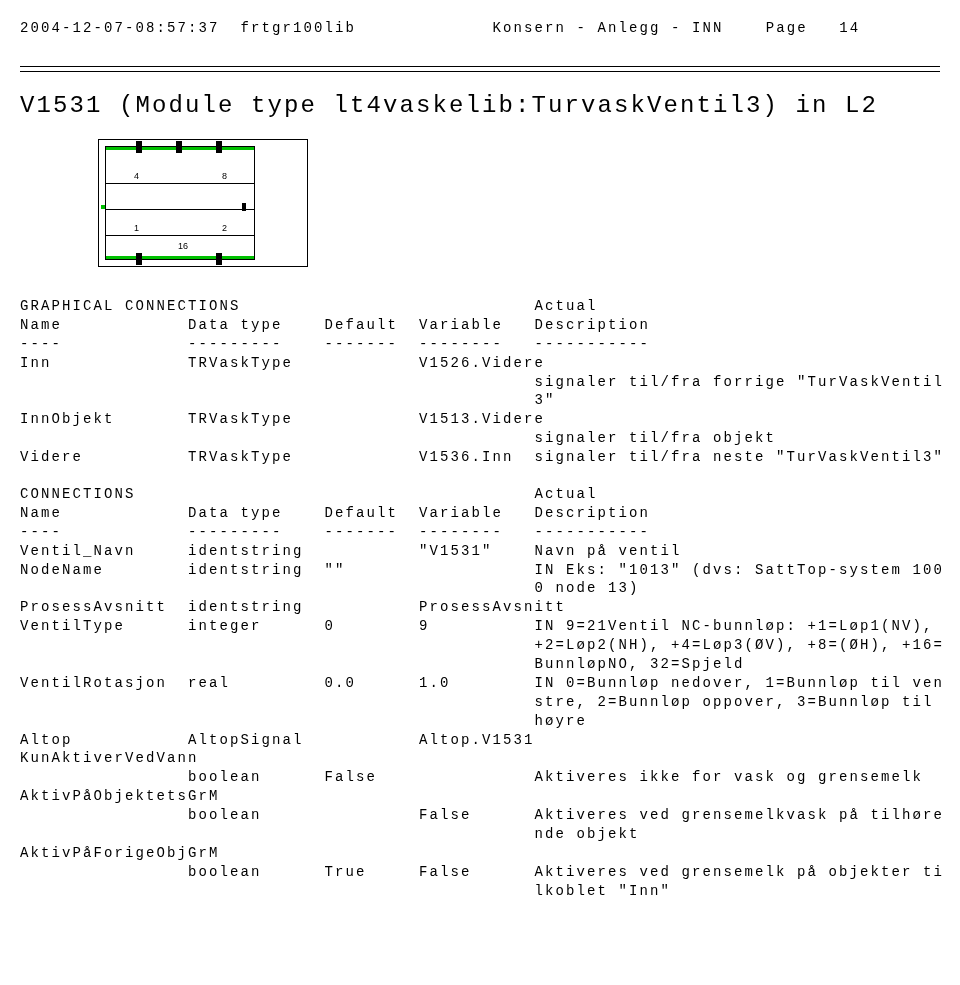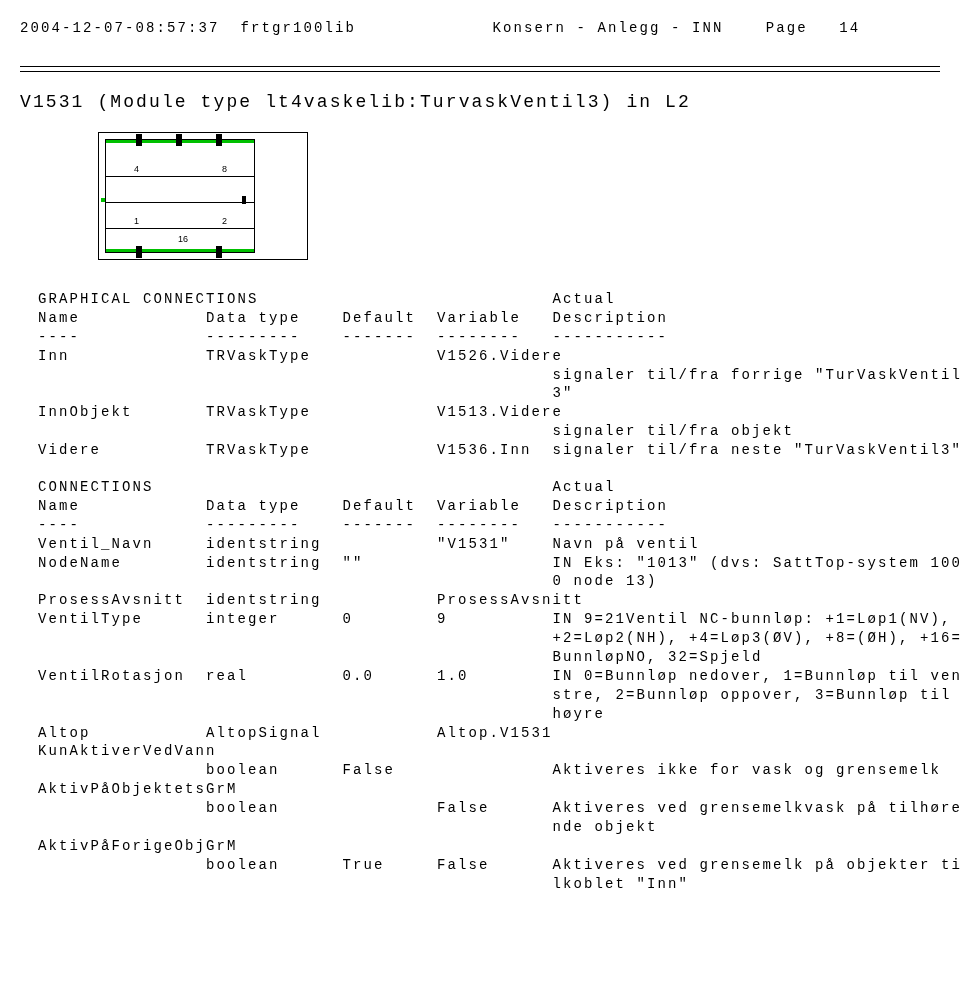--- a/index.html
+++ b/index.html
@@ -21,21 +21,21 @@
     border: none;
     border-top: 1px solid #000;
     margin: 30px 0 4px 0;
   }
   .sep2 {
     border: none;
     border-top: 1px solid #000;
     margin: 0 0 20px 0;
   }
   .module-title {
-    font-size: 18px;
+    font-size: 24px;
     margin: 0 0 20px 0;
     white-space: pre;
   }
   .diagram-area {
     display: flex;
     margin: 20px 0 30px 78px;
   }
   .diagram-frame {
     position: relative;
     width: 208px;
@@ -71,21 +71,20 @@
   }
   .gtick {
     position:absolute;
     width:4px; height:4px;
     background:#00c000;
     left:-5px;
   }
   .mono-block {
     white-space: pre;
     line-height: 1.35;
-    margin-left: 18px;
   }
 </style>
 </head>
 <body>
 
 <div class="header-line"><span>2004-12-07-08:57:37</span>  <span>frtgr100lib</span>             <span>Konsern - Anlegg - INN</span>    <span>Page</span>   <span>14</span></div>
 
 <hr class="sep">
 <hr class="sep2">
 

